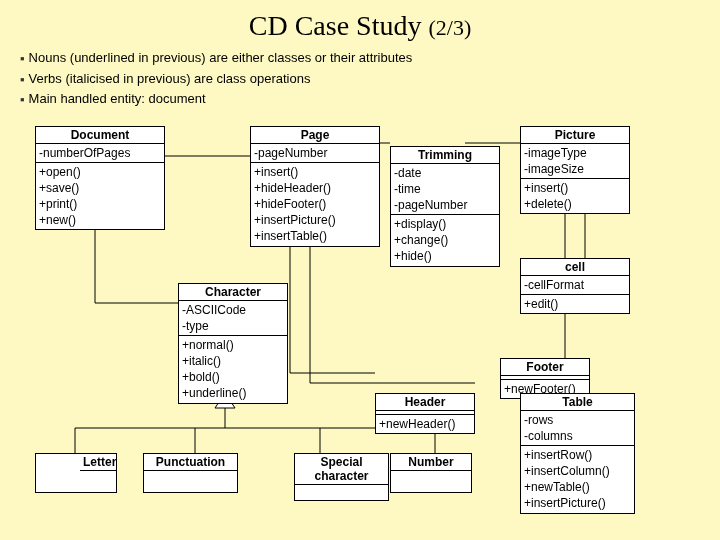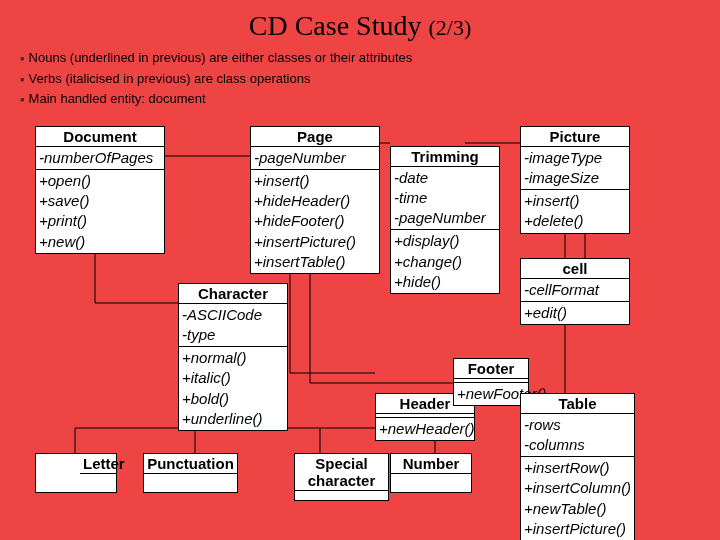--- a/index.html
+++ b/index.html
@@ -8,21 +8,21 @@
       font-family: Arial, sans-serif;
       width: 720px;
       height: 540px;
       overflow: hidden;
       position: relative;
     }
 
     #slide {
       width: 720px;
       height: 540px;
-      background: #ef4444;
+      background: #fef9c3;
       position: relative;
       padding: 10px 20px;
     }
 
     .title {
       text-align: center;
       font-size: 28px;
       font-weight: normal;
       margin-bottom: 6px;
       font-family: 'Times New Roman', Times, serif;
@@ -52,40 +52,39 @@
       position: relative;
       width: 680px;
       height: 370px;
       margin: 0 auto;
     }
 
     .uml-box {
       position: absolute;
       border: 1px solid #000;
       background: #fff;
-      font-size: 15px;
+      font-size: 12px;
       font-family: Arial, sans-serif;
     }
     .uml-box .box-title {
       text-align: center;
       font-weight: bold;
       border-bottom: 1px solid #000;
       padding: 1px 3px;
       background: #fff;
     }
     .uml-box .box-section {
       border-bottom: 1px solid #000;
       padding: 1px 3px;
     }
     .uml-box .box-section:last-child {
       border-bottom: none;
     }
     .uml-box .box-section p {
       line-height: 1.35;
-      font-style: italic;
     }
 
     
     .diagram-svg {
       position: absolute;
       top: 0; left: 0;
       width: 100%;
       height: 100%;
       pointer-events: none;
     }
@@ -228,21 +227,21 @@
     </div>
 
     <div class="uml-box" style="left:355px; top:240px; width:100px;margin-top:35px;">
       <div class="box-title">Header</div>
       <div class="box-section" style="min-height:4px;"></div>
       <div class="box-section">
         <p>+newHeader()</p>
       </div>
     </div>
 
-    <div class="uml-box" style="left:433px; top:240px; width:76px;">
+    <div class="uml-box" style="left:480px; top:240px; width:90px;">
       <div class="box-title">Footer</div>
       <div class="box-section" style="min-height:4px;"></div>
       <div class="box-section">
         <p>+newFooter()</p>
       </div>
     </div>
 
     <div class="uml-box" style="left:500px; top:275px; width:115px;">
       <div class="box-title">Table</div>
       <div class="box-section">

